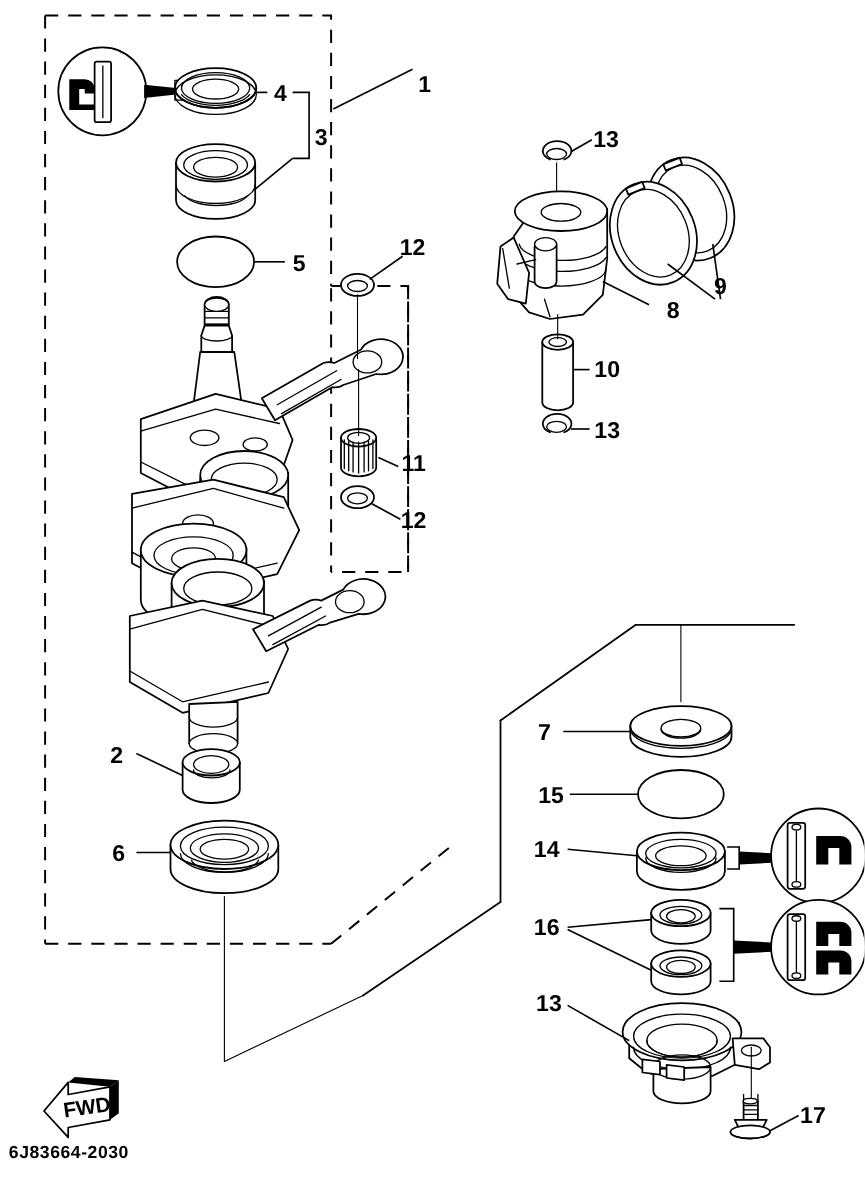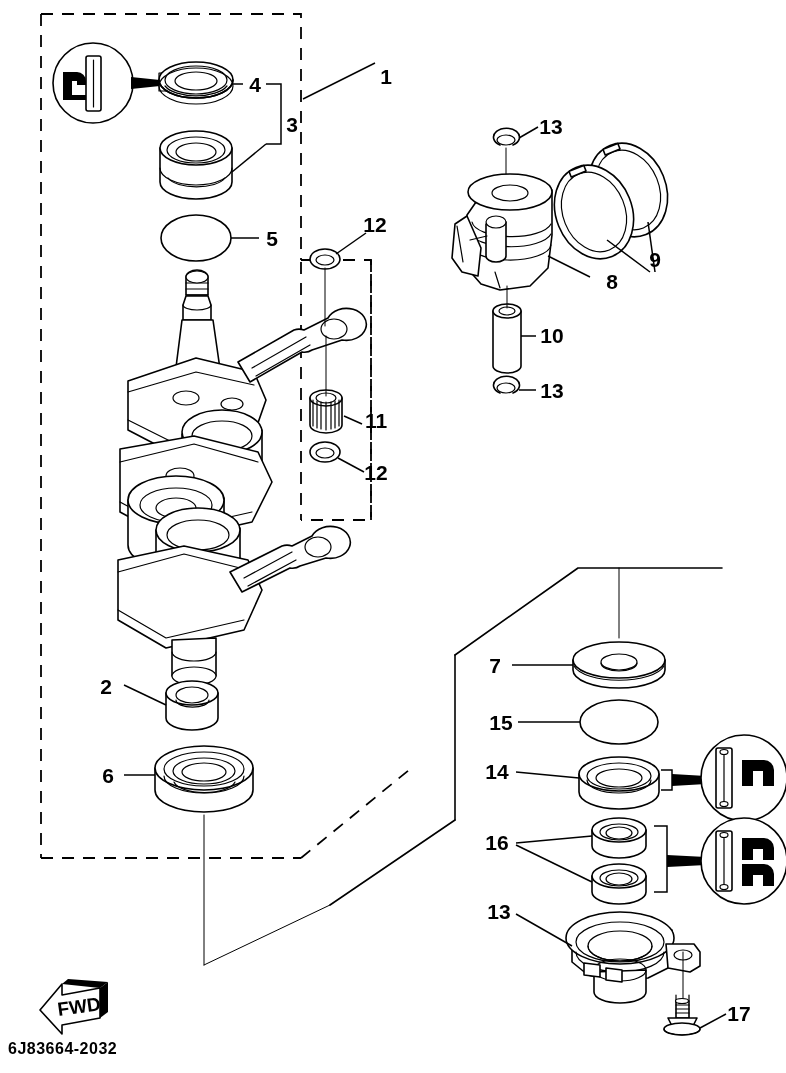--- a/index.html
+++ b/index.html
@@ -404,15 +404,15 @@
     <g>
       <path class="blk" d="M95 980 L103 990 L103 1019 L95 1027 L42 1018 L55 1005 L44 992 Z" opacity="0"></path>
       <path class="wf" d="M40 1010 L62 984 L62 995 L100 988 L100 1018 L62 1025 L62 1034 Z"></path>
       <path class="blk" d="M100 988 L108 982 L108 1012 L100 1018 Z"></path>
       <path class="blk" d="M62 984 L68 979 L108 982 L100 988 Z"></path>
       <text class="fwd" x="80" y="1013" text-anchor="middle" transform="rotate(-8 80 1013)">FWD</text>
     </g>
 
   </svg>
 
-  <div class="partno">6J83664-2032</div>
+  <div class="partno">6J83664-2030</div>
 
 </div>
 
 </body></html>

